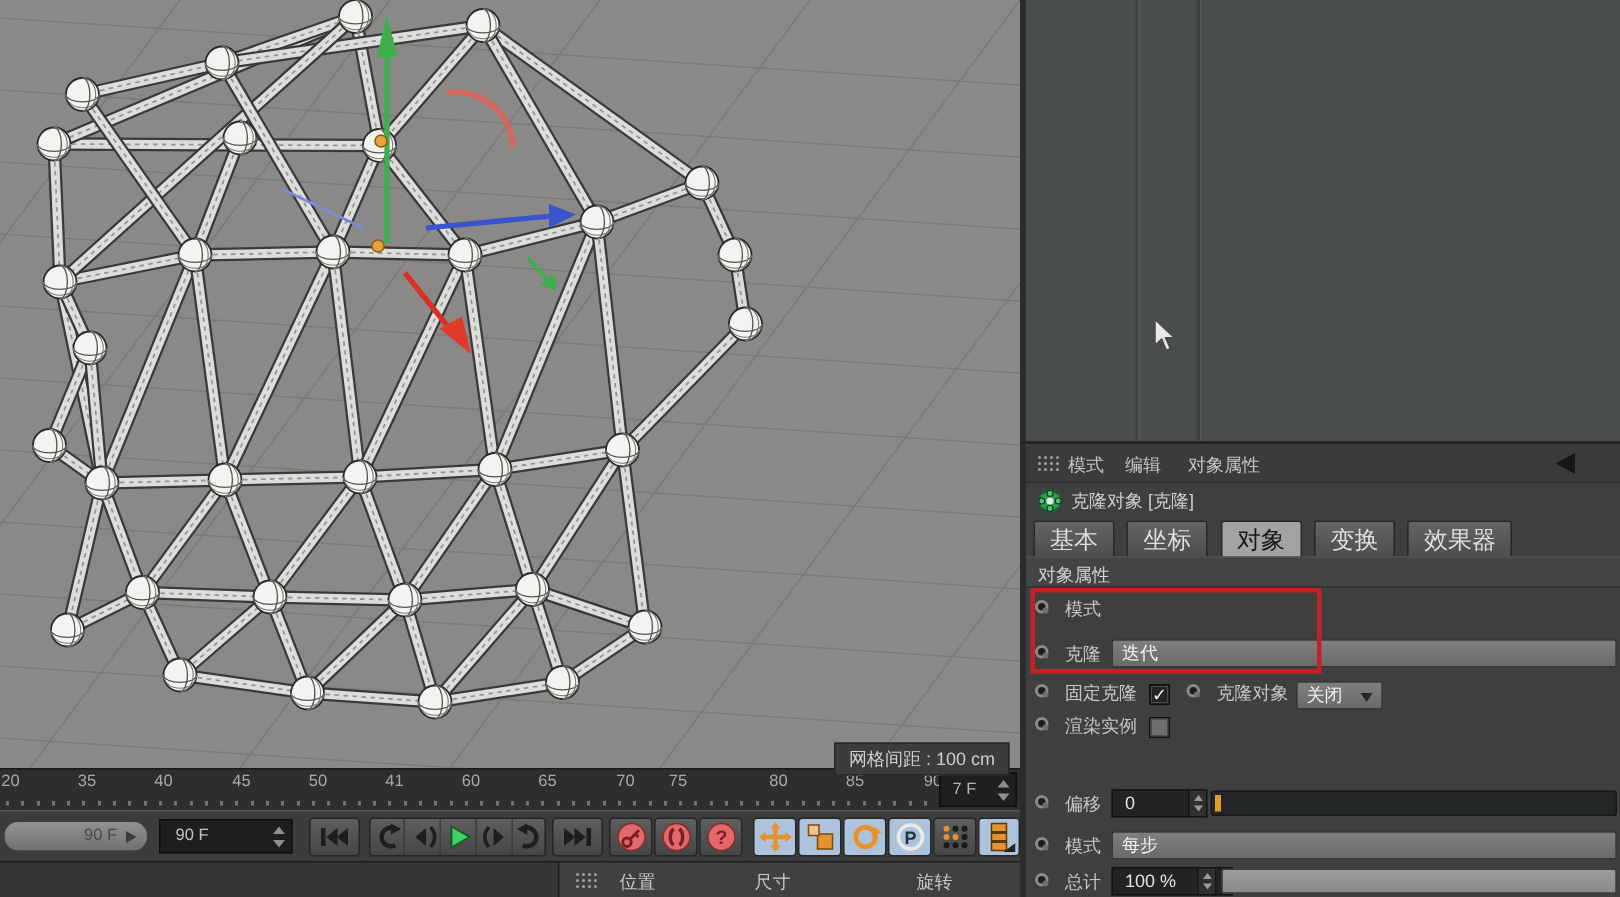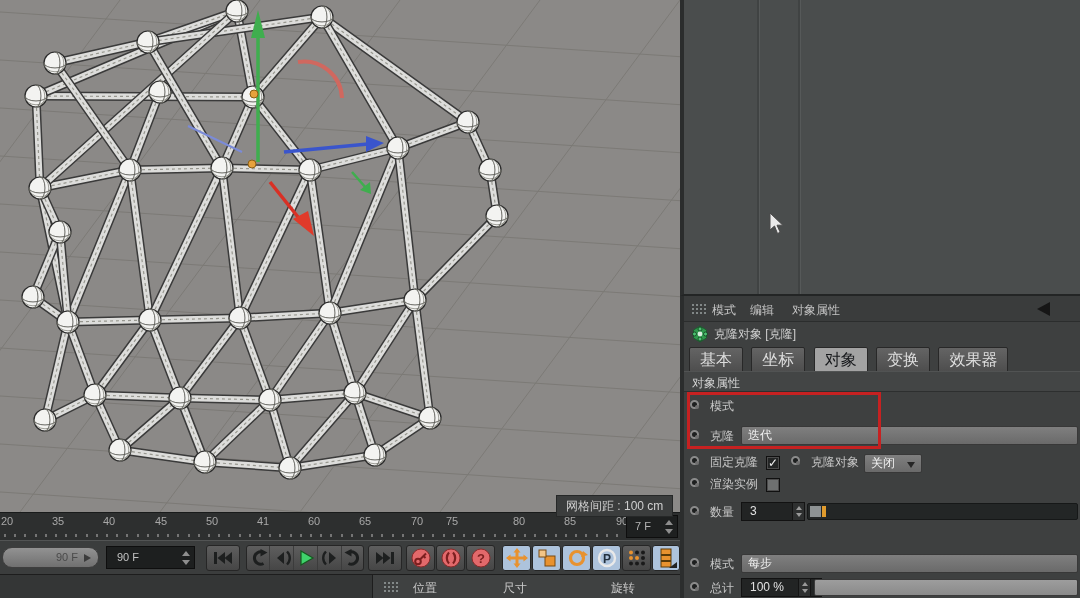--- a/index.html
+++ b/index.html
@@ -773,31 +773,30 @@
         <span class="ddarrow"></span>
       </div>
     </div>
 
     <div class="arow" style="top:180px;height:20px">
       <span class="kf" style="top:2px"></span>
       <span class="rlabel" style="top:0">渲染实例</span>
       <span class="cbx off" style="left:82px"></span>
     </div>
 
-    <div class="arow" style="top:206px">
+
+    <div class="arow" style="top:230px">
       <span class="kf"></span>
-      <span class="rlabel">数量</span>
-      <div class="vfield"><span>3</span></div>
+      <span class="rlabel">偏移</span>
+      <div class="vfield"><span>0</span></div>
       <div class="spinbox" style="left:108px"></div>
       <div class="slider">
-        <span class="handle"></span>
-        <span class="omark" style="left:14px"></span>
+        <span class="omark" style="left:2px"></span>
       </div>
     </div>
-
 
     <div class="arow" style="top:258px">
       <span class="kf"></span>
       <span class="rlabel">模式</span>
       <div class="dfield">
         <span>每步</span>
       </div>
     </div>
 
     <div class="arow" style="top:282px">

